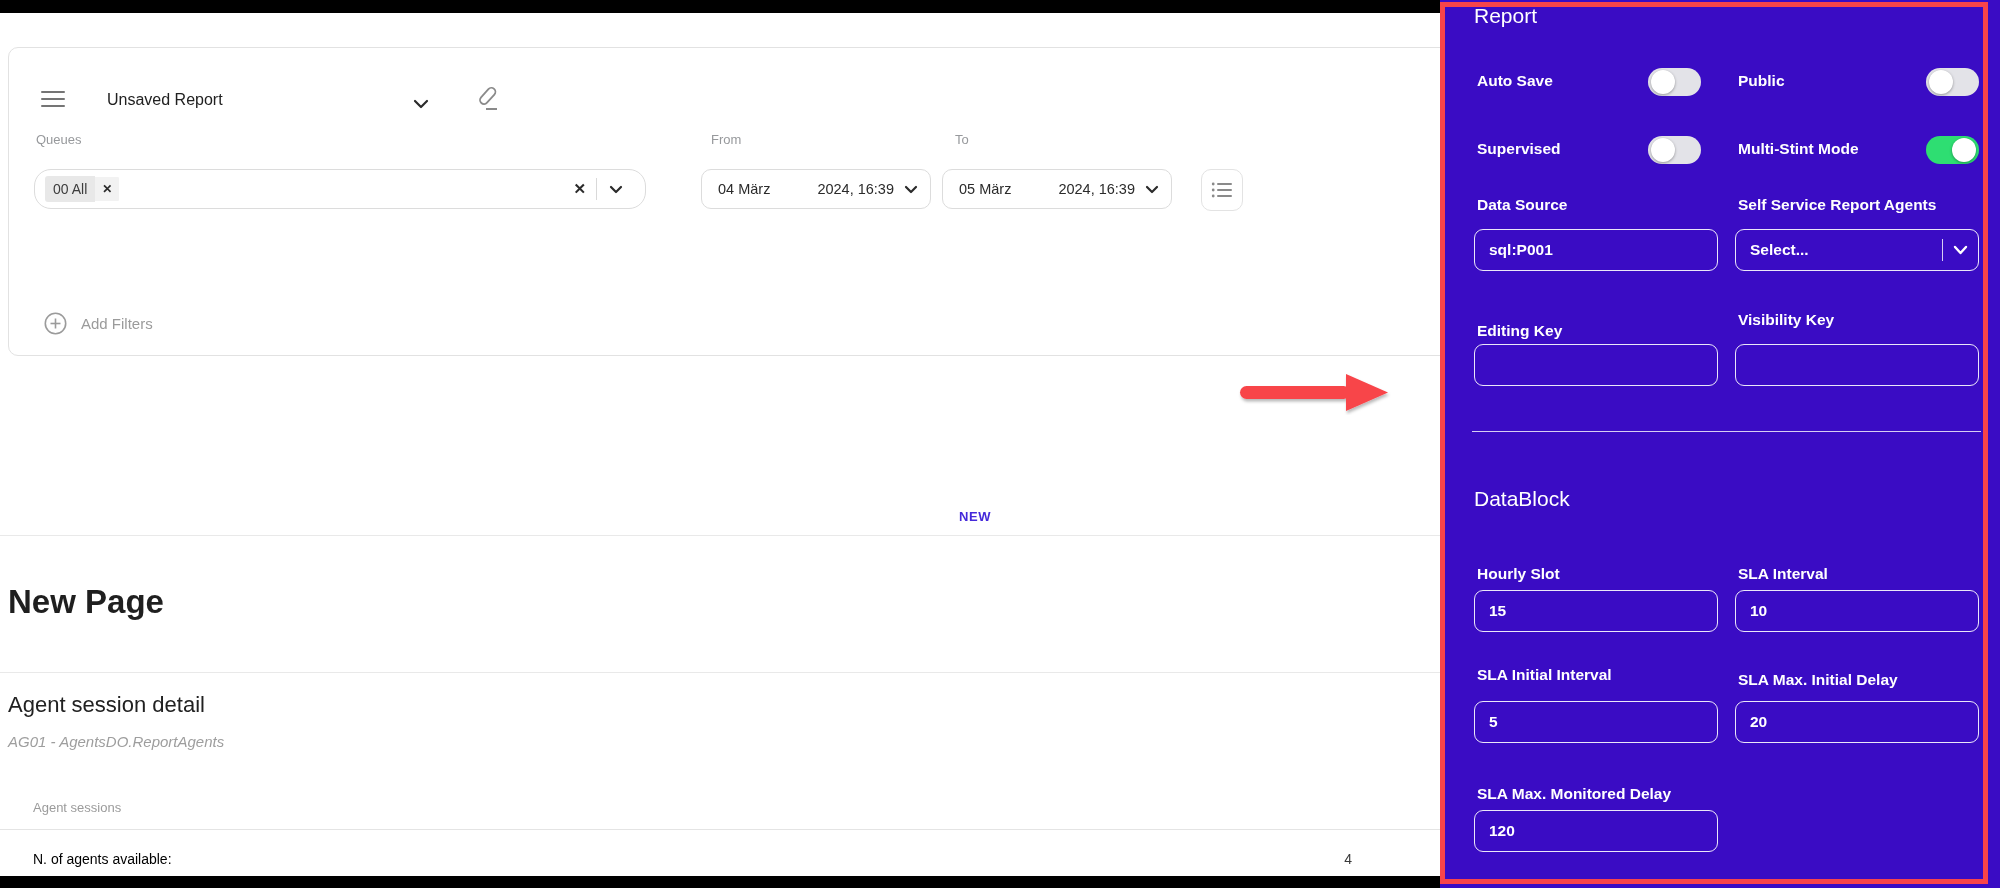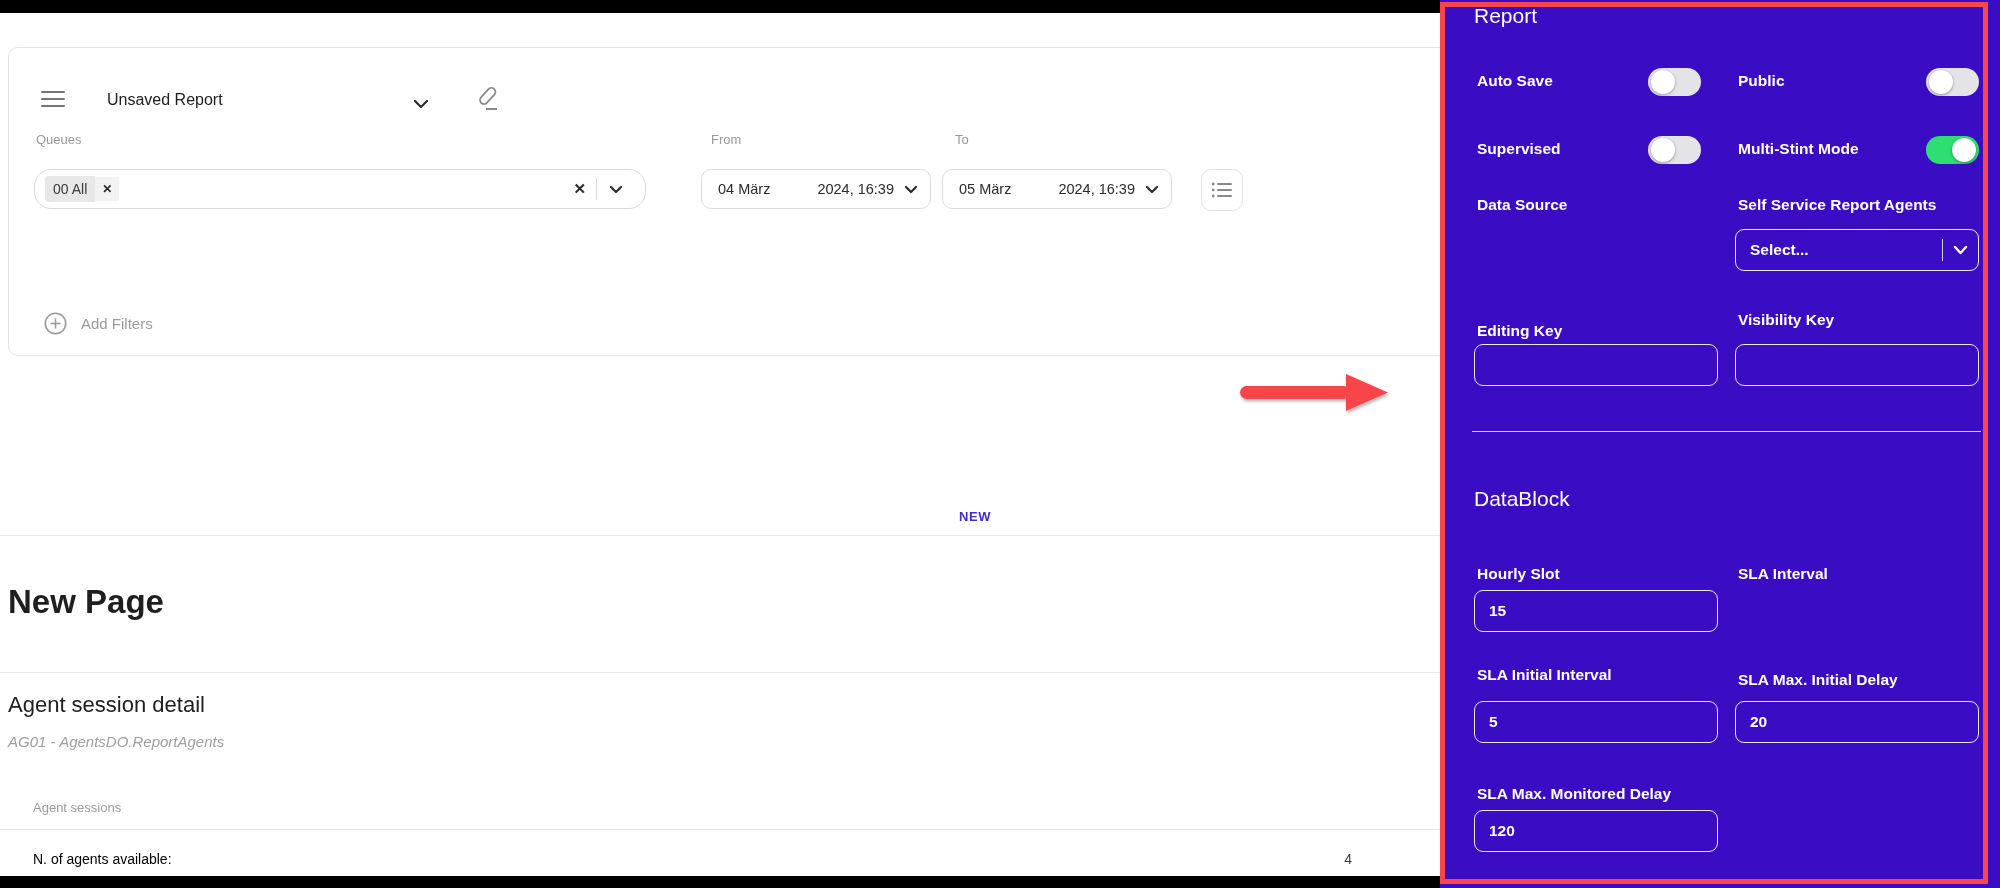--- a/index.html
+++ b/index.html
@@ -218,20 +218,21 @@
     <span class="abs p-label" style="left:37px;top:140px;">Supervised</span>
     <div class="toggle" style="left:208px;top:136px;">
         <span class="knob"></span>
       </div>
     <span class="abs p-label" style="left:298px;top:140px;">Multi-Stint Mode</span>
     <div class="toggle on" style="left:486px;top:136px;">
         <span class="knob"></span>
       </div>
 
     <span class="abs p-label" style="left:37px;top:196px;">Data Source</span>
+    <input class="p-input" style="left: 34px; top: 229px;" value="sql:P001">
     <span class="abs p-label" style="left:298px;top:196px;">Self Service Report Agents</span>
     <div class="p-select" style="left:295px;top:229px;">
       <span>Select...</span>
       <span class="sel-div"></span>
       <svg width="15" height="10" viewBox="0 0 15 10">
           <polyline points="2,2 7.5,8 13,2" fill="none" stroke="#ffffff" stroke-width="2.4" stroke-linecap="round" stroke-linejoin="round"></polyline>
         </svg>
     </div>
 
     <span class="abs p-label" style="left:37px;top:314px;margin-top:8px;">Editing Key</span>
@@ -239,20 +240,21 @@
     <span class="abs p-label" style="left:298px;top:311px;">Visibility Key</span>
     <input class="p-input" style="left: 295px; top: 344px;" value="">
 
     <div class="abs p-divider"></div>
 
     <div class="abs p-title p-title-datablock">DataBlock</div>
 
     <span class="abs p-label" style="left:37px;top:565px;">Hourly Slot</span>
     <input class="p-input" style="left: 34px; top: 590px;" value="15">
     <span class="abs p-label" style="left:298px;top:565px;">SLA Interval</span>
+    <input class="p-input" style="left: 295px; top: 590px;" value="10">
 
     <span class="abs p-label" style="left:37px;top:646px;margin-top:20px;">SLA Initial Interval</span>
     <input class="p-input" style="left: 34px; top: 701px;" value="5">
     <span class="abs p-label" style="left:298px;top:671px;">SLA Max. Initial Delay</span>
     <input class="p-input" style="left: 295px; top: 701px;" value="20">
 
     <span class="abs p-label" style="left:37px;top:785px;">SLA Max. Monitored Delay</span>
     <input class="p-input" style="left: 34px; top: 810px;" value="120">
 
     <div class="abs red-frame"></div>

